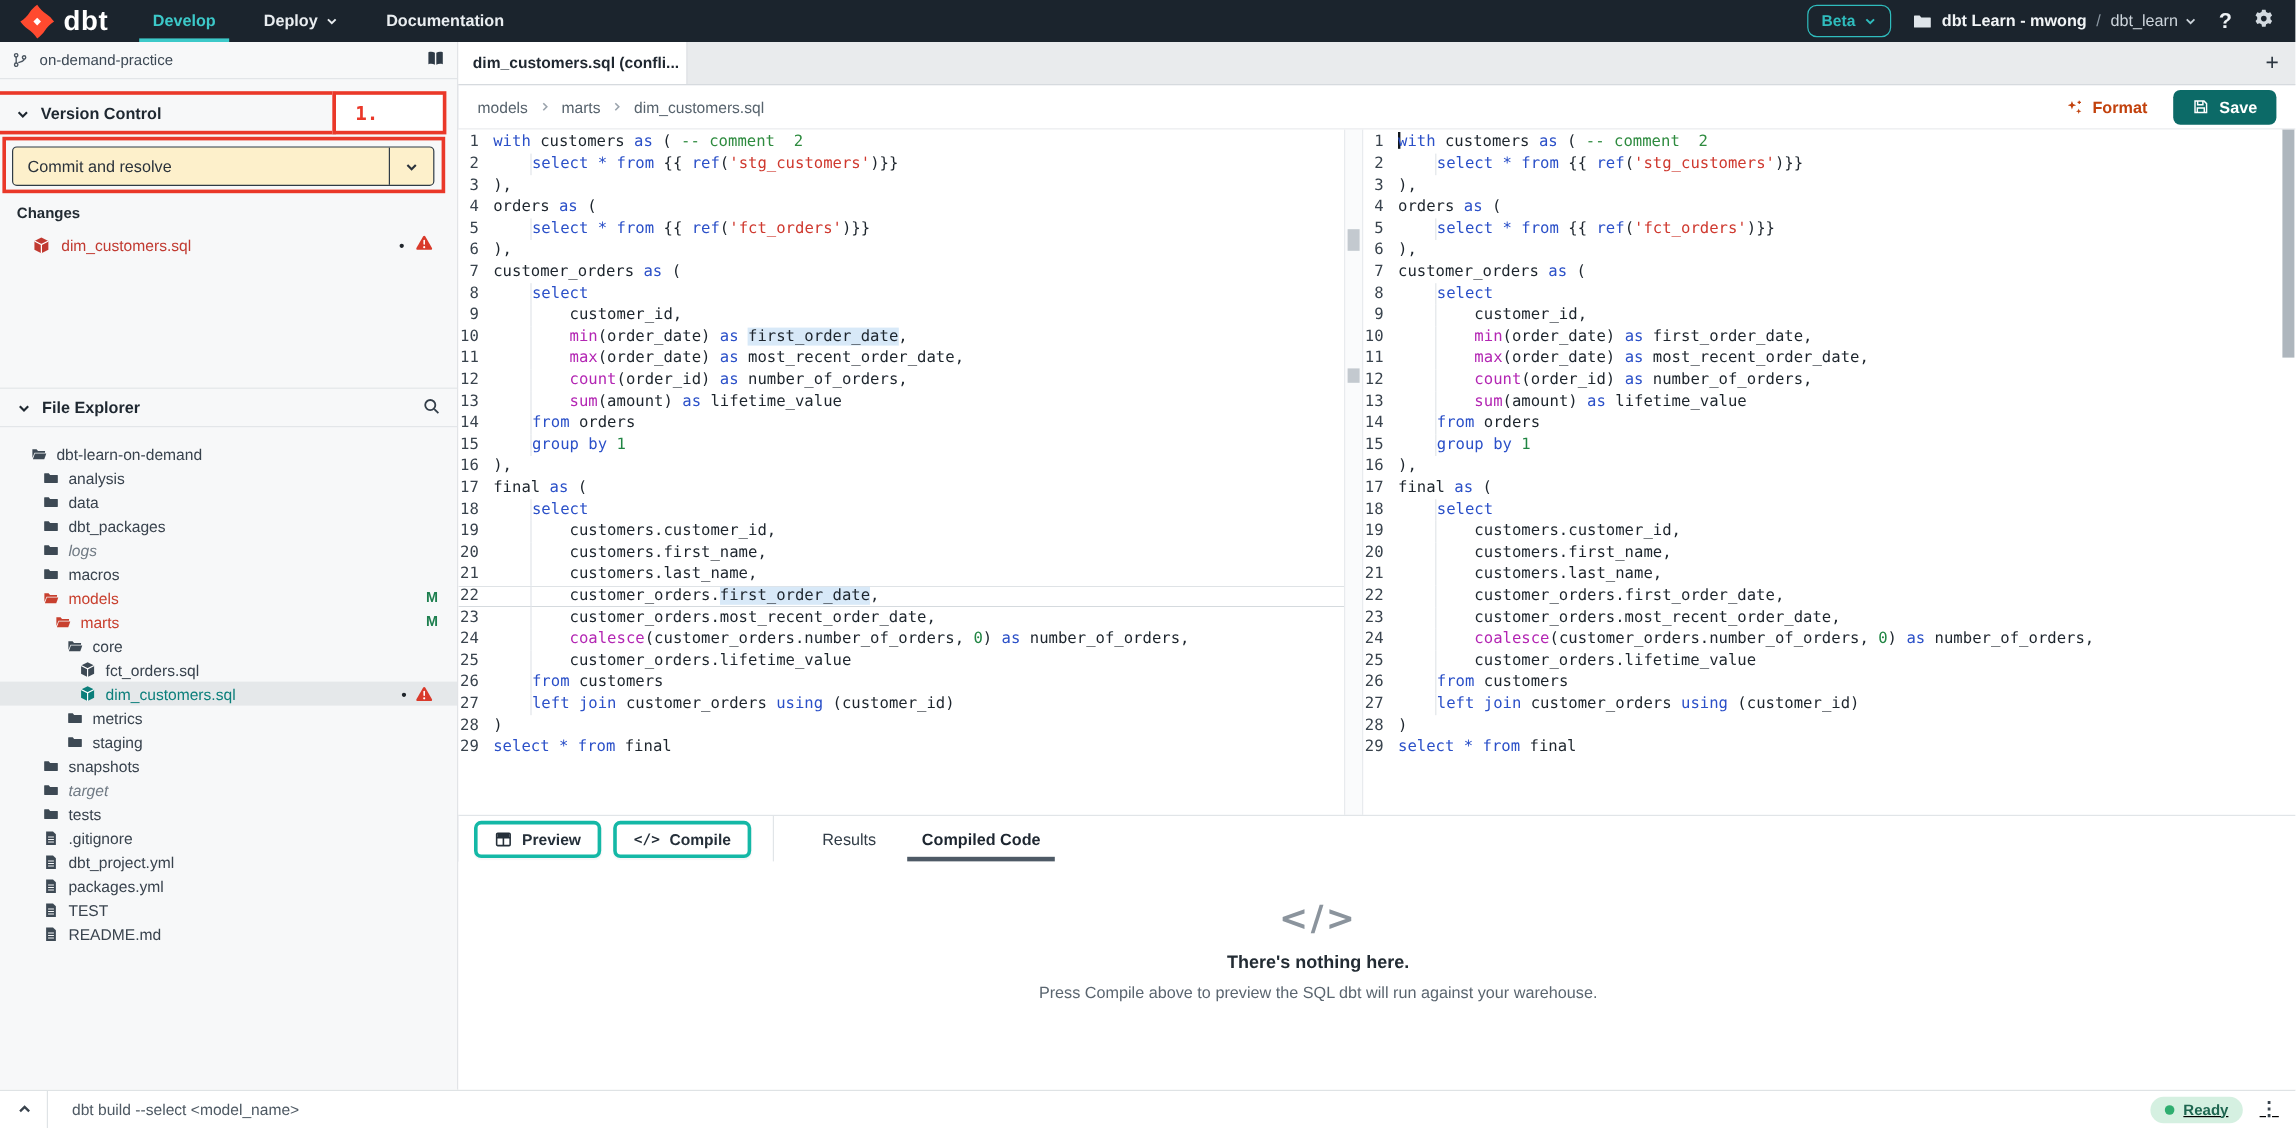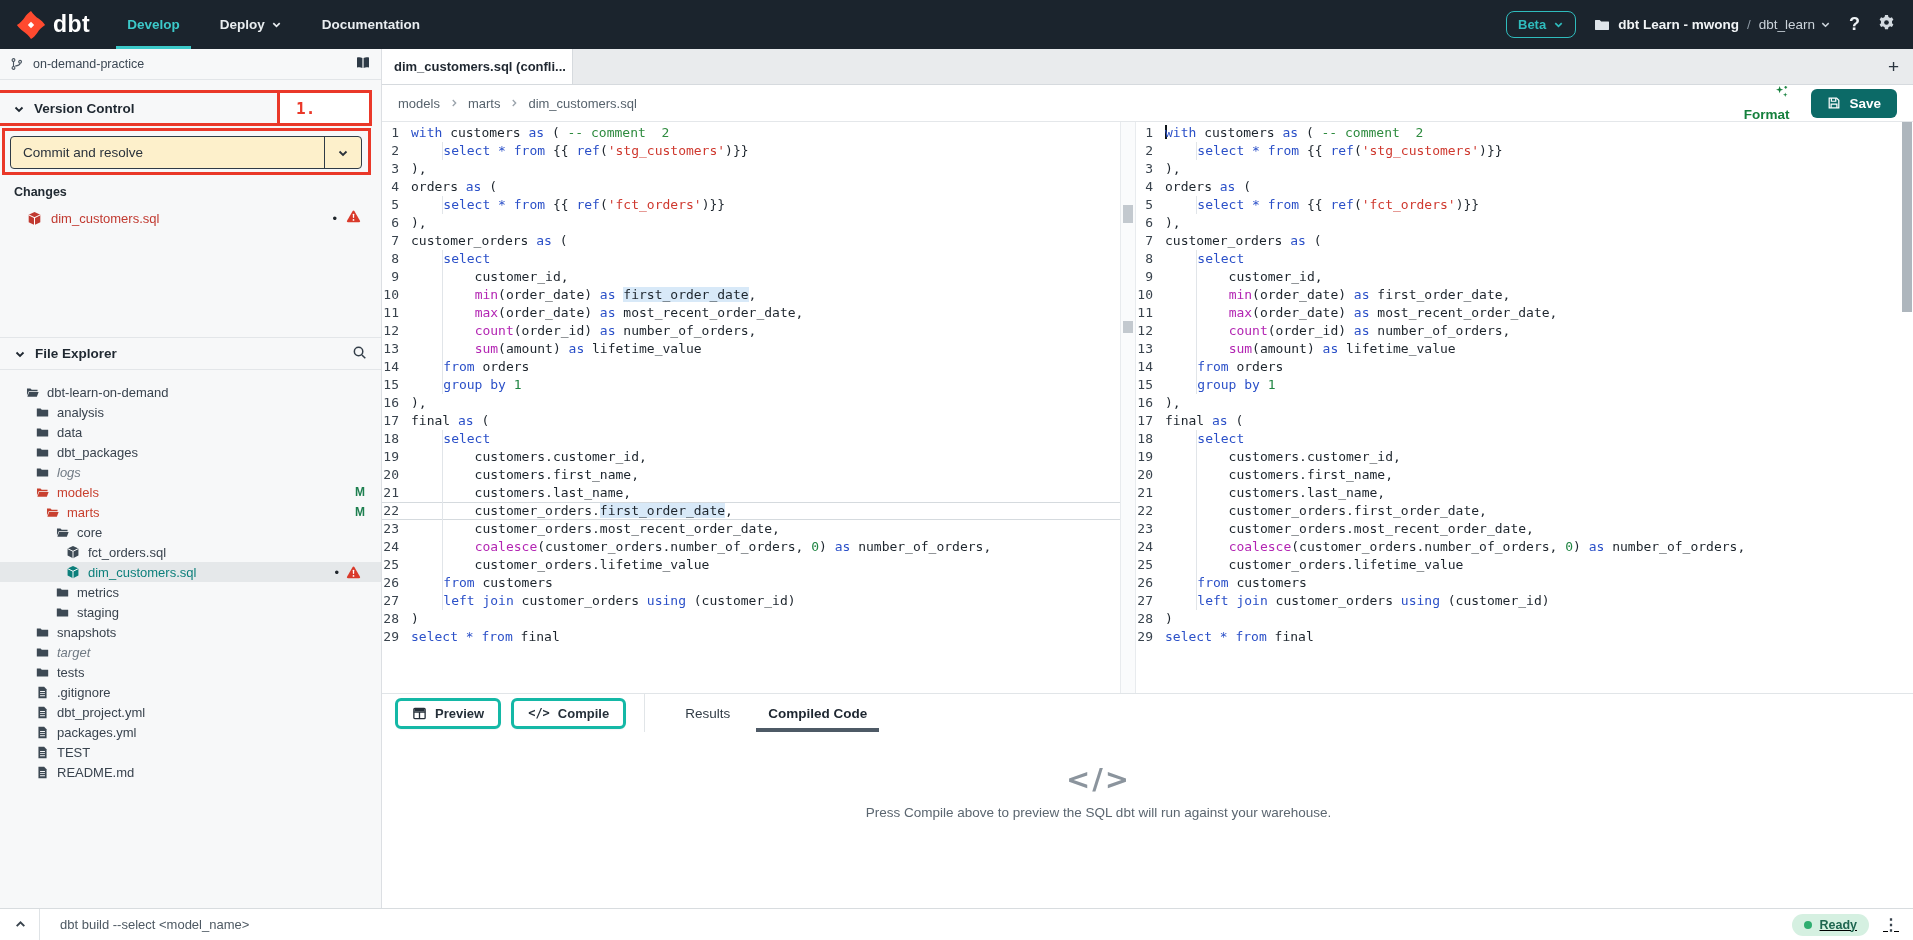--- a/index.html
+++ b/index.html
@@ -1,20 +1,20 @@
 <!DOCTYPE html>
 <html><head>
 <meta charset="utf-8">
 <style>
   * { margin:0; padding:0; box-sizing:border-box; }
   html,body { width:1913px; height:940px; overflow:hidden; font-family:"Liberation Sans", sans-serif; background:#fff; }
   .app { width:1913px; height:940px; display:flex; flex-direction:column; }
 
   
-  .navbar { height:49px; background:#1b242d; display:flex; align-items:center; padding:0 18px 0 16px; flex:none; position:relative; }
+  .navbar { height:35px; background:#1b242d; display:flex; align-items:center; padding:0 18px 0 16px; flex:none; position:relative; }
   .brand { display:flex; align-items:center; gap:7px; }
   .brand-name { color:#fff; font-size:23px; font-weight:700; letter-spacing:.5px; }
   .nav-items { display:flex; align-items:center; margin-left:26px; height:100%; }
   .nav-item { position:relative; height:100%; display:flex; align-items:center; gap:6px; padding:0 11px; margin-right:18px; color:#e9edf0; font-size:13.5px; font-weight:700; cursor:pointer; }
   .nav-item.active { color:#3cc9c9; }
   .nav-item.active::after { content:""; position:absolute; left:0; right:0; bottom:0; height:3px; background:#3cc9c9; }
   .nav-right { margin-left:auto; display:flex; align-items:center; gap:18px; }
   .beta-btn { display:flex; align-items:center; gap:7px; border:1.5px solid #2fbcbd; color:#2fbcbd; font-weight:700; font-size:13px; border-radius:8px; padding:5px 11px; cursor:pointer; }
   .proj { display:flex; align-items:center; gap:8px; color:#f1f4f6; font-size:13.5px; font-weight:700; }
   .proj .sep { color:#8b97a2; font-weight:400; }
@@ -57,21 +57,21 @@
   
   .main { flex:1; display:flex; flex-direction:column; min-width:0; position:relative; }
   .tabstrip { height:36px; background:#e9ebed; border-bottom:1px solid #d6dade; display:flex; flex:none; }
   .tab { width:191px; background:#fff; border-right:1px solid #d6dade; display:flex; align-items:center; gap:8px; padding:0 12px; font-size:13px; font-weight:700; color:#1f2730; cursor:pointer; white-space:nowrap; }
   .tab-plus { margin-left:auto; align-self:center; margin-right:14px; font-size:19px; color:#2b3540; cursor:pointer; line-height:1; }
   .crumbbar { height:37px; border-bottom:1px solid #e4e7ea; display:flex; align-items:center; padding:0 16px; flex:none; }
   .crumbs { display:flex; align-items:center; gap:9px; color:#57636d; font-size:13px; }
   .crumb { cursor:pointer; }
   .crumb-sep { color:#9aa3ac; display:flex; }
   .crumb-actions { margin-left:auto; display:flex; align-items:center; gap:22px; }
-  .format-btn { display:flex; align-items:flex-end; gap:8px; color:#15803d; font-size:13.5px; font-weight:600; cursor:pointer;flex-direction:column; }
+  .format-btn { display:flex; align-items:flex-end; gap:8px; color:#c2410c; font-size:13.5px; font-weight:600; cursor:pointer; }
   .save-btn { display:flex; align-items:center; gap:8px; background:#0c6a67; color:#fff; font-size:13.5px; font-weight:600; border:none; border-radius:6px; padding:7px 16px; cursor:pointer; }
 
   .editors { height:571px; display:flex; flex:none; position:relative; }
   .pane { overflow:hidden; padding-top:2px; background:#fff; }
   .pane-left { width:738px; flex:none; }
   .midbar { width:16px; flex:none; background:#fafbfc; border-left:1px solid #e8ebee; border-right:1px solid #e8ebee; position:relative; }
   .mthumb { position:absolute; left:2px; width:10px; background:#c3c9cf; cursor:pointer; }
   .mthumb1 { top:83px; height:18px; }
   .mthumb2 { top:199px; height:12px; }
   .pane-right { flex:1; }
@@ -273,20 +273,28 @@
             </span>
             <span class="tlabel">dbt_packages</span>
           </div>
           <div class="trow it" style="padding-left: 36px;">
             <span class="ticon">
               <svg width="13" height="13" viewBox="0 0 16 16">
                 <path fill="currentColor" d="M1.5 3h4.2l1.4 1.6h7.4c.3 0 .5.2.5.5v7.4c0 .3-.2.5-.5.5h-13c-.3 0-.5-.2-.5-.5V3.5c0-.3.2-.5.5-.5z"></path>
               </svg>
             </span>
             <span class="tlabel">logs</span>
+          </div>
+          <div class="trow" style="padding-left: 36px;">
+            <span class="ticon">
+              <svg width="13" height="13" viewBox="0 0 16 16">
+                <path fill="currentColor" d="M1.5 3h4.2l1.4 1.6h7.4c.3 0 .5.2.5.5v7.4c0 .3-.2.5-.5.5h-13c-.3 0-.5-.2-.5-.5V3.5c0-.3.2-.5.5-.5z"></path>
+              </svg>
+            </span>
+            <span class="tlabel">macros</span>
           </div>
           <div class="trow c-red" style="padding-left: 36px;">
             <span class="ticon">
               <svg width="13" height="13" viewBox="0 0 16 16">
                 <path fill="currentColor" d="M1.2 3h4.3L7 4.6h7.2v2H3.4L1.2 12z"></path>
                 <path fill="currentColor" d="M3.8 7.3h11.7l-2.1 5.9H1.7z"></path>
               </svg>
             </span>
             <span class="tlabel">models</span>
             <span class="tbadge">M</span>
@@ -564,20 +572,21 @@
         <div class="tool-sep"></div>
         <div class="res-tabs">
           <span class="res-tab">Results</span>
           <span class="res-tab active">Compiled Code</span>
         </div>
       </div>
 
       <div class="results">
         <div class="empty">
           <div class="empty-icon">&lt;/&gt;</div>
+          <div class="empty-title">There's nothing here.</div>
           <div class="empty-caption">Press Compile above to preview the SQL dbt will run against your warehouse.</div>
         </div>
       </div>
     </main>
   </div>
 
   <footer class="cmdbar">
     <span class="cmd-toggle">
       <svg width="13" height="13" viewBox="0 0 12 12" fill="none" stroke="currentColor" stroke-width="1.8">
           <path d="M2.5 7.5L6 4l3.5 3.5"></path>

